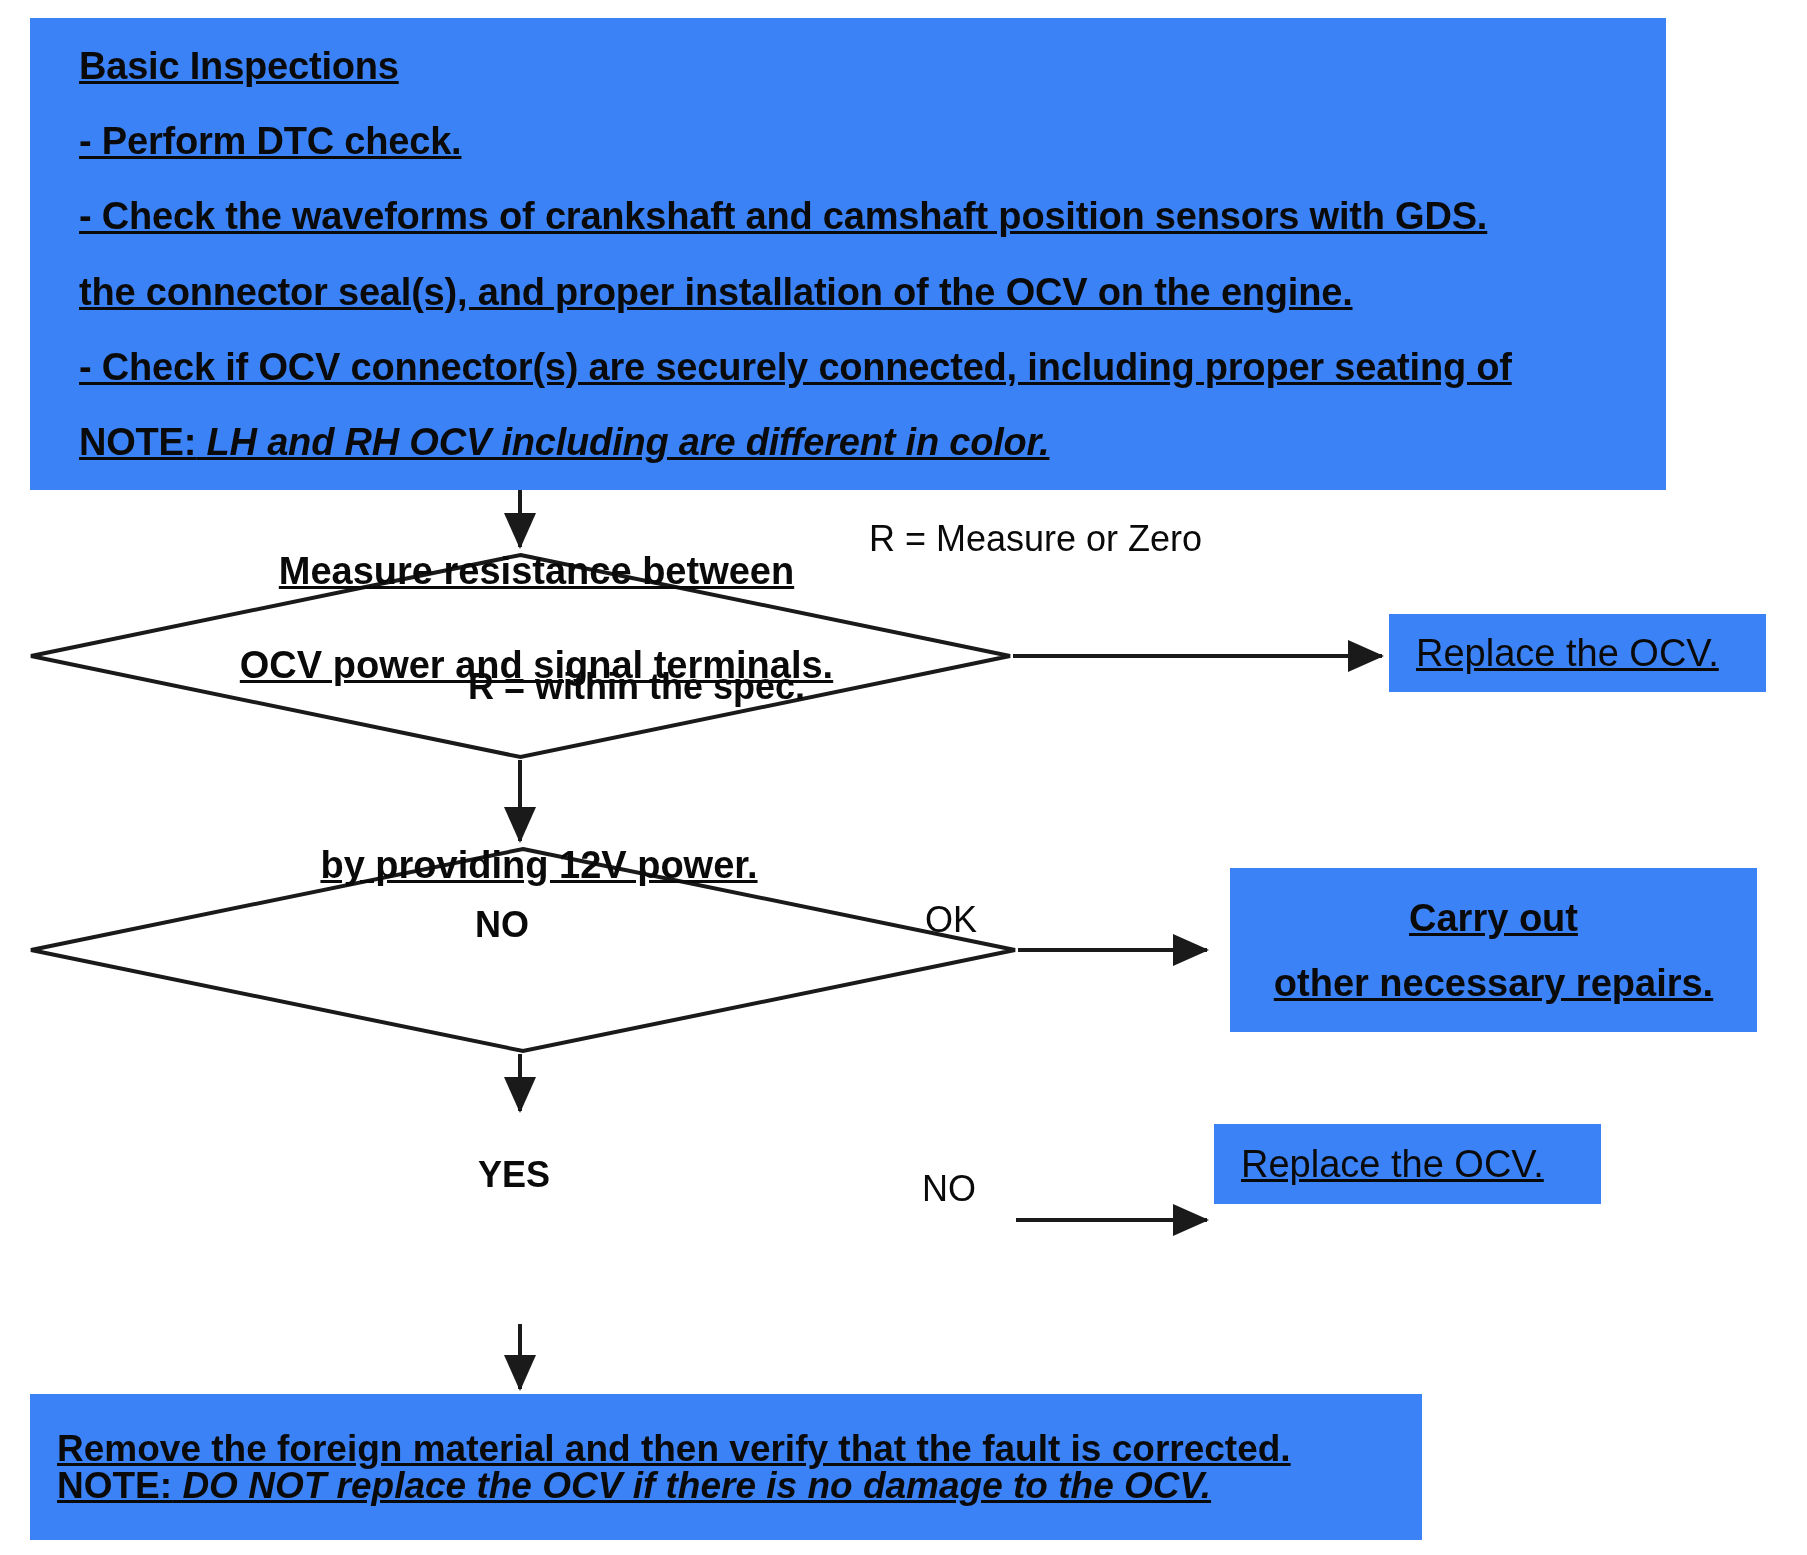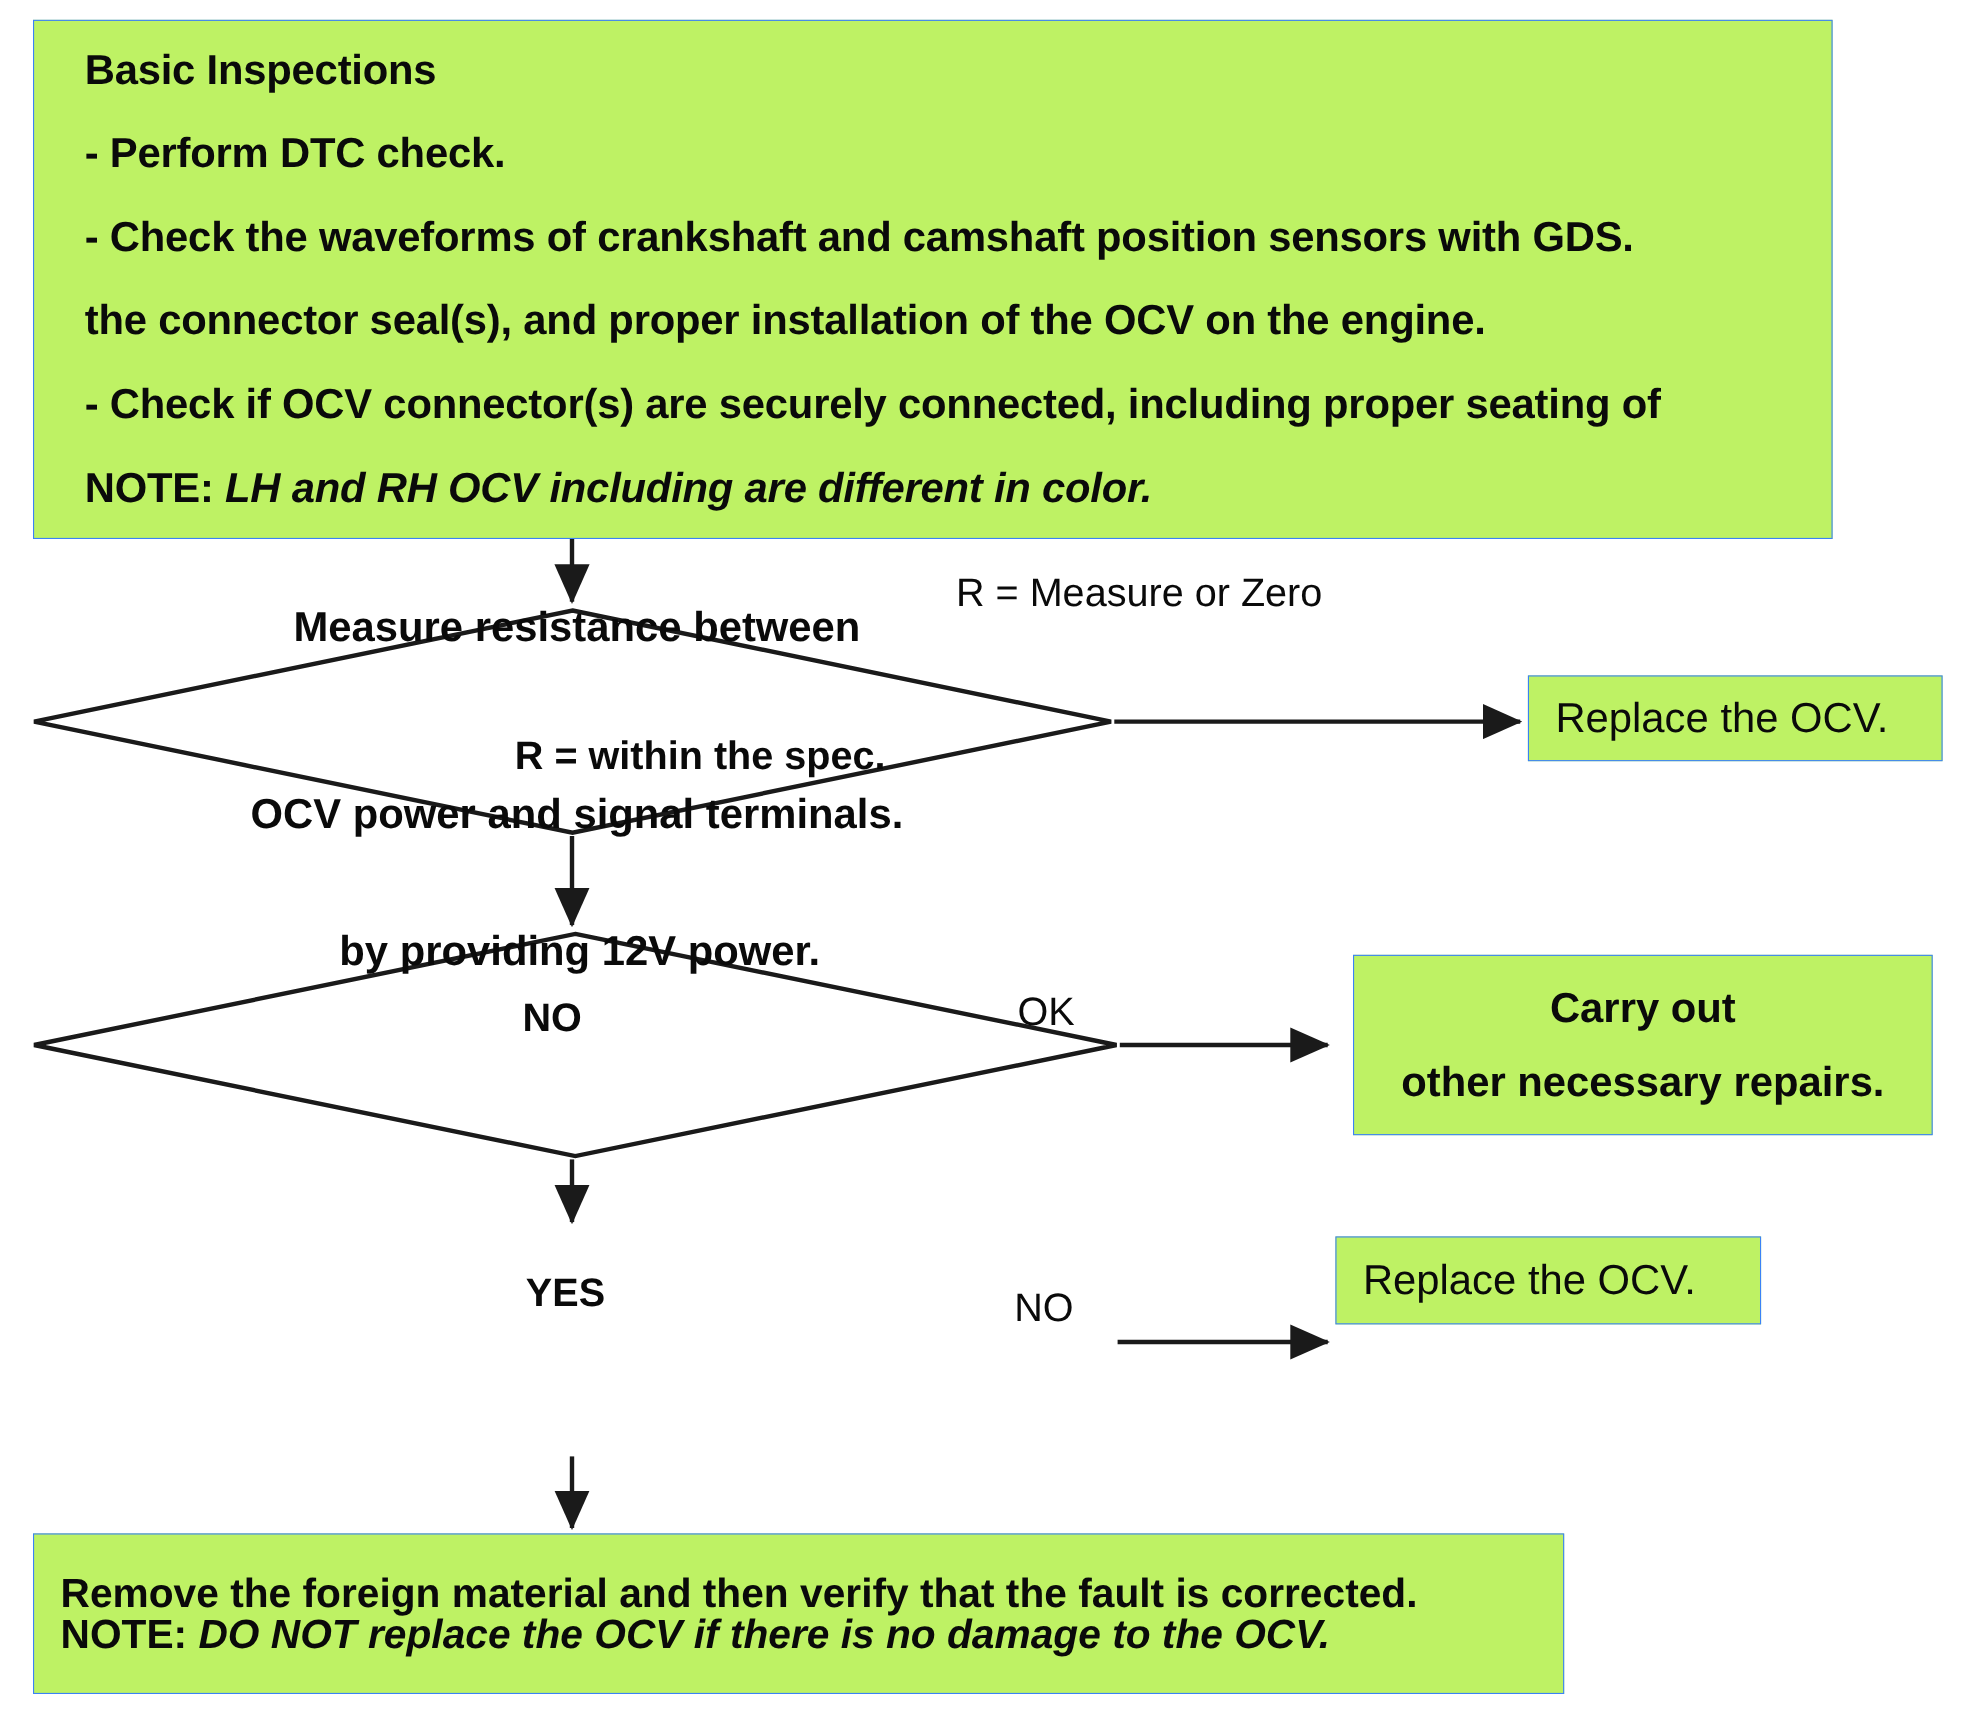--- a/index.html
+++ b/index.html
@@ -14,25 +14,26 @@
     background: #ffffff;
     font-family: "Liberation Sans", sans-serif;
     color: #0a0a0a;
     overflow: hidden;
   }
 
   
   .box {
     position: absolute;
     box-sizing: border-box;
-    border: 1px solid #3b82f6;
-    background: #bef264;
+    border: 3px solid #3b82f6;
+    background: #3b82f6;
     display: flex;
     flex-direction: column;
     justify-content: center;
+    text-decoration: underline;
   }
   .box .line {
     white-space: pre;
     line-height: 1.0;
   }
 
   
   #intro-box {
     left: 30px;
     top: 18px;
@@ -108,29 +109,30 @@
     position: absolute;
   }
   .diamond-wrap svg {
     position: absolute;
     left: 0;
     top: 0;
     display: block;
   }
   .diamond-text {
     position: absolute;
-    left: 4px;
+    left: 16px;
     top: 0;
     width: 100%;
     height: 100%;
     display: flex;
     flex-direction: column;
-    justify-content: space-between;
+    justify-content: flex-start;
     align-items: center;
     pointer-events: none;
+    text-decoration: underline;
   }
   .diamond-text .line {
     font-size: 38px;
     font-weight: bold;
     white-space: pre;
     text-align: center;
     line-height: 1.0;
   }
   .diamond-text .line:first-child { margin-bottom: 56px; }
 

